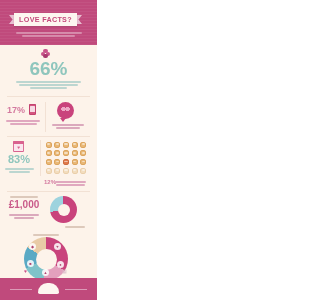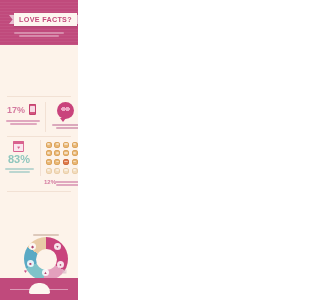--- a/index.html
+++ b/index.html
@@ -5,21 +5,21 @@
   html, body {
     margin: 0;
     padding: 0;
     background: #ffffff;
   }
   body {
     font-family: "Liberation Sans", sans-serif;
   }
   #infographic {
     position: relative;
-    width: 78px;
+    width: 97px;
     height: 300px;
     overflow: hidden;
     background: #fdf3ea;
   }
 
   
   .header {
     position: relative;
     height: 45px;
     background: #c04a7c;
@@ -410,20 +410,34 @@
     </div>
 
     <div class="header-sub">
       <span class="ln ln1"></span>
       <span class="ln ln2"></span>
     </div>
   </div>
 
   <div class="body">
 
+    <div class="sect" style="top:4px;height:40px;">
+      <div class="ornament" style="left:41px;top:0;">
+        <span class="petal p1"></span>
+          <span class="petal p2"></span>
+        <span class="petal p3"></span>
+          <span class="petal p4"></span>
+      </div>
+      <div class="bigstat stat-teal" style="position:absolute;left:0;right:0;top:10px;font-size:19px;">66%</div>
+      <div class="cap teal" style="position:absolute;left:14px;right:14px;top:31px;">
+        <span class="ln w95"></span>
+        <span class="ln w85"></span>
+        <span class="ln w55"></span>
+      </div>
+    </div>
 
     <div class="divider" style="top:51px;"></div>
 
     <div class="sect" style="top:55px;height:34px;">
       <div class="vdivider" style="left:45px;top:2px;height:30px;"></div>
 
       <div class="bigstat stat-pink" style="position:absolute;left:5px;top:6px;width:22px;font-size:9px;">17%</div>
       <div class="phone" style="left:29px;top:4px;"></div>
       <div class="cap pink" style="position:absolute;left:5px;width:36px;top:19px;">
         <span class="ln w95"></span>
@@ -522,20 +536,37 @@
     <div class="sect" style="top:134px;height:10px;">
       <div class="bigstat stat-pink" style="position:absolute;left:44px;top:0;font-size:6px;">12%</div>
       <div class="cap pink" style="position:absolute;left:54px;width:33px;top:1px;">
         <span class="ln w95"></span>
         <span class="ln w85"></span>
       </div>
     </div>
 
     <div class="divider" style="top:146px;"></div>
 
+    <div class="sect" style="top:150px;height:40px;">
+      <div class="cap grey" style="position:absolute;left:8px;width:32px;top:0;">
+        <span class="ln w85"></span>
+      </div>
+      <div class="bigstat stat-rose" style="position:absolute;left:4px;width:40px;top:5px;font-size:10px;">£1,000</div>
+      <div class="cap rose" style="position:absolute;left:6px;width:36px;top:18px;">
+        <span class="ln w85"></span>
+        <span class="ln w55"></span>
+      </div>
+
+      <div class="donut-money" style="left:50px;top:1px;background:conic-gradient(#c9437c 0 72%, #9ed3de 72% 100%);">
+        <span class="hole"></span>
+      </div>
+      <div class="cap grey" style="position:absolute;left:62px;width:26px;top:30px;">
+        <span class="ln w75"></span>
+      </div>
+    </div>
 
     <div class="sect" style="top:188px;height:52px;">
       <div class="cap grey" style="position:absolute;left:26px;width:40px;top:0;">
         <span class="ln w65"></span>
       </div>
 
       <div class="donut-big" style="left:24px;top:4px;background:conic-gradient(#c9437c 0 34%, #e3a0bd 34% 52%, #7fc3c9 52% 68%, #5aa9c4 68% 84%, #e8cba6 84% 100%);">
         <span class="hole"></span>
         <span class="seg-icon" style="left:30px;top:6px;">♥</span>
         <span class="seg-icon" style="left:33px;top:24px;">●</span>

